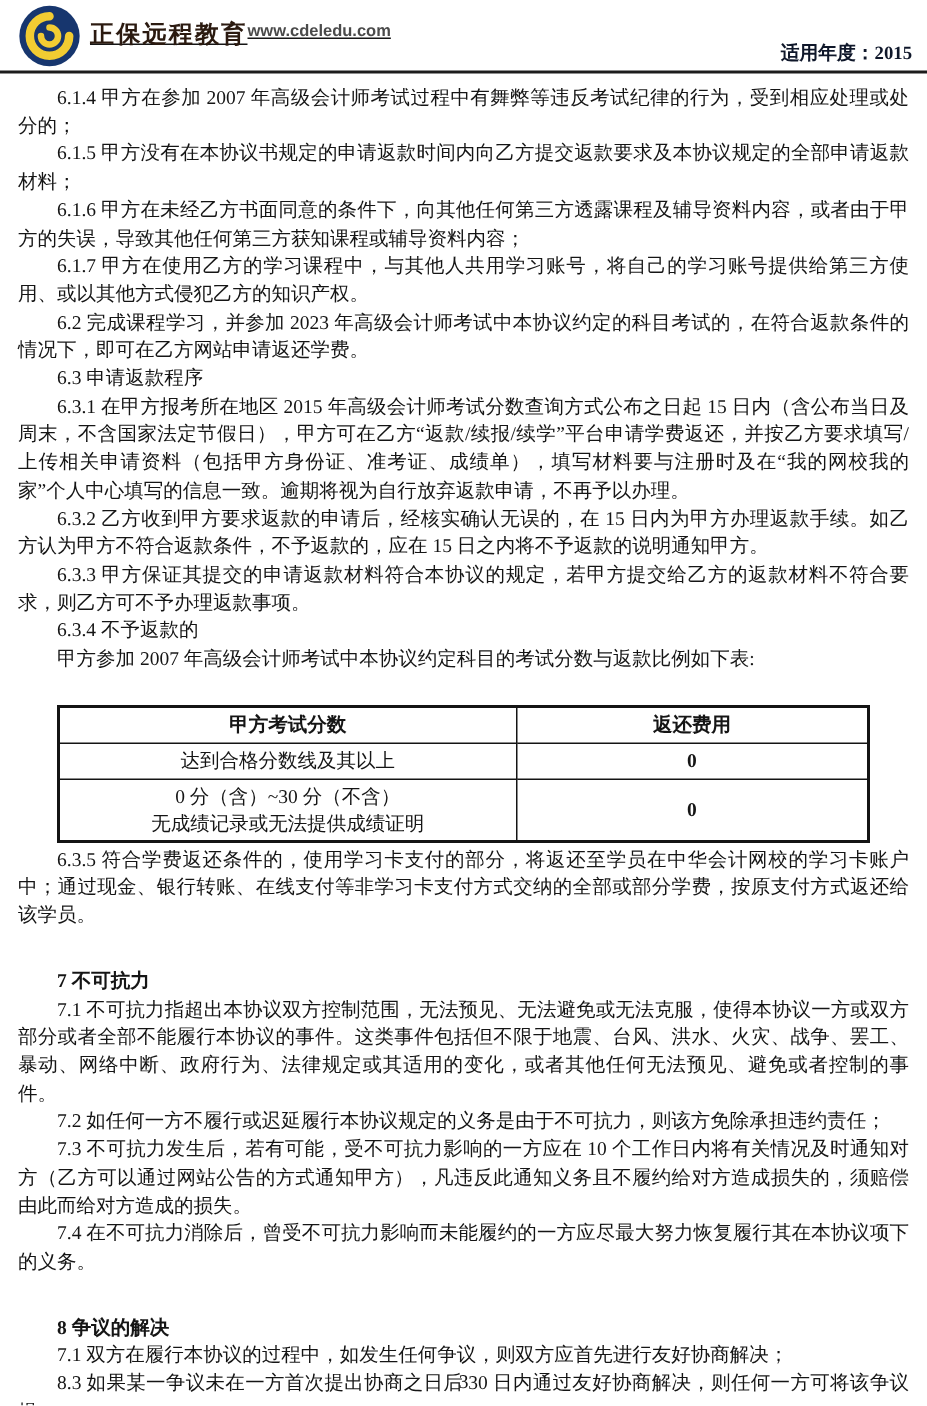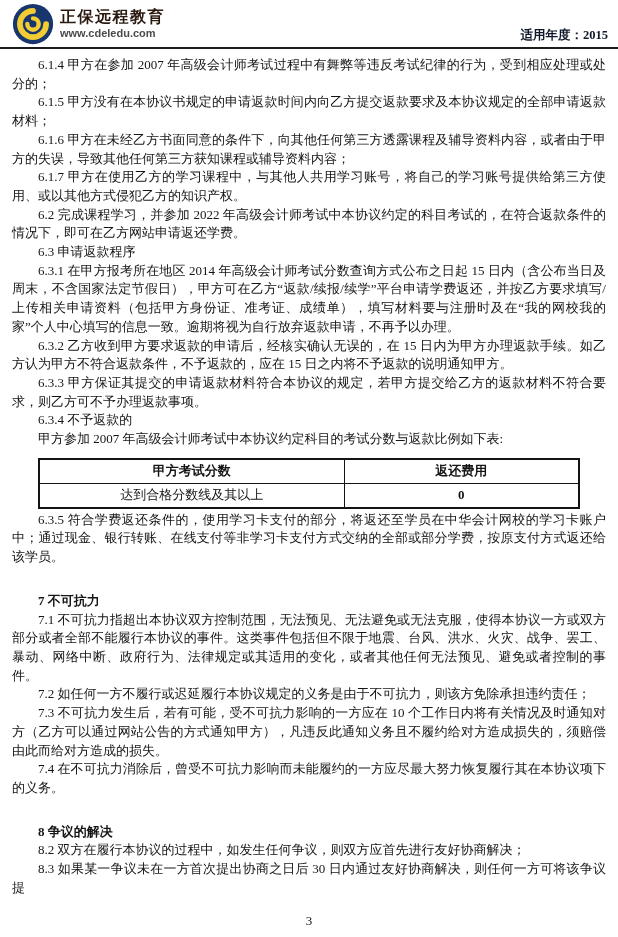--- a/index.html
+++ b/index.html
@@ -6,32 +6,32 @@
   .page{
     position:relative;width:618px;height:937px;margin:0 auto;background:#fff;
     overflow:hidden;font-family:"Liberation Serif","DejaVu Serif",serif;color:#151515;
   }
   .header{
     display:flex;justify-content:space-between;align-items:flex-end;
     padding:3px 10px 2px 12px;border-bottom:2px solid #1c1c1c;height:42px;box-sizing:content-box;
   }
   .brand{display:flex;align-items:center;gap:6px;}
   .logo-svg{display:block;}
-  .brand-text{display:flex;flex-direction:column;justify-content:center;line-height:1.15;}
+  .brand-text{display:flex;flex-direction:row;justify-content:center;line-height:1.15;text-decoration:underline;}
   .brand-name{font-size:16px;font-weight:bold;color:#2b1a10;letter-spacing:1.5px;font-family:"Liberation Sans","DejaVu Sans",sans-serif;}
   .brand-url{font-size:11px;font-weight:bold;color:#4a4a4a;font-family:"Liberation Sans","DejaVu Sans",sans-serif;}
   .year-label{font-size:12.5px;font-weight:bold;color:#0f172a;padding-bottom:1px;}
   .content{padding:7px 12px 0 12px;}
   .para{
     margin:0;font-size:13px;line-height:18.7px;text-align:justify;
     text-indent:2em;word-break:break-all;
   }
   .para.sec{font-weight:bold;margin-top:25px;}
   .refund-table{
-    width:542px;margin:9px auto 2px auto;border-collapse:collapse;
+    width:542px;margin:21px auto 2px auto;border-collapse:collapse;
     border:2px solid #141414;font-size:13px;table-layout:fixed;
   }
   .refund-table th,.refund-table td{
     border:1px solid #141414;text-align:center;vertical-align:middle;padding:1px 4px;
   }
   .refund-table th{font-weight:bold;height:21px;}
   .col-score{width:56.5%;}
   .row-short td{height:21px;}
   .row-mid td{height:32px;}
   .row-tall td{height:38px;}
@@ -60,23 +60,23 @@
       </div>
     </div>
     <div class="year-label">适用年度：2015</div>
   </div>
 
   <div class="content">
     <p class="para">6.1.4 甲方在参加 2007 年高级会计师考试过程中有舞弊等违反考试纪律的行为，受到相应处理或处分的；</p>
     <p class="para">6.1.5 甲方没有在本协议书规定的申请返款时间内向乙方提交返款要求及本协议规定的全部申请返款材料；</p>
     <p class="para">6.1.6 甲方在未经乙方书面同意的条件下，向其他任何第三方透露课程及辅导资料内容，或者由于甲方的失误，导致其他任何第三方获知课程或辅导资料内容；</p>
     <p class="para">6.1.7 甲方在使用乙方的学习课程中，与其他人共用学习账号，将自己的学习账号提供给第三方使用、或以其他方式侵犯乙方的知识产权。</p>
-    <p class="para">6.2 完成课程学习，并参加 2022 年高级会计师考试中本协议约定的科目考试的，在符合返款条件的情况下，即可在乙方网站申请返还学费。</p>
+    <p class="para">6.2 完成课程学习，并参加 2023 年高级会计师考试中本协议约定的科目考试的，在符合返款条件的情况下，即可在乙方网站申请返还学费。</p>
     <p class="para">6.3 申请返款程序</p>
-    <p class="para">6.3.1 在甲方报考所在地区 2014 年高级会计师考试分数查询方式公布之日起 15 日内（含公布当日及周末，不含国家法定节假日），甲方可在乙方“返款/续报/续学”平台申请学费返还，并按乙方要求填写/上传相关申请资料（包括甲方身份证、准考证、成绩单），填写材料要与注册时及在“我的网校我的家”个人中心填写的信息一致。逾期将视为自行放弃返款申请，不再予以办理。</p>
+    <p class="para">6.3.1 在甲方报考所在地区 2015 年高级会计师考试分数查询方式公布之日起 15 日内（含公布当日及周末，不含国家法定节假日），甲方可在乙方“返款/续报/续学”平台申请学费返还，并按乙方要求填写/上传相关申请资料（包括甲方身份证、准考证、成绩单），填写材料要与注册时及在“我的网校我的家”个人中心填写的信息一致。逾期将视为自行放弃返款申请，不再予以办理。</p>
     <p class="para">6.3.2 乙方收到甲方要求返款的申请后，经核实确认无误的，在 15 日内为甲方办理返款手续。如乙方认为甲方不符合返款条件，不予返款的，应在 15 日之内将不予返款的说明通知甲方。</p>
     <p class="para">6.3.3 甲方保证其提交的申请返款材料符合本协议的规定，若甲方提交给乙方的返款材料不符合要求，则乙方可不予办理返款事项。</p>
     <p class="para">6.3.4 不予返款的</p>
     <p class="para">甲方参加 2007 年高级会计师考试中本协议约定科目的考试分数与返款比例如下表:</p>
 
     <table class="refund-table">
       <colgroup>
           <col class="col-score">
           <col>
         </colgroup>
@@ -84,29 +84,36 @@
         <tr>
           <th>甲方考试分数</th>
           <th>返还费用</th>
         </tr>
       </thead>
       <tbody>
         <tr class="row-short">
           <td>达到合格分数线及其以上</td>
           <td class="refund-val">0</td>
         </tr>
+        <tr class="row-tall">
+          <td class="cell-2line">
+            <div>0 分（含）~30 分（不含）</div>
+            <div>无成绩记录或无法提供成绩证明</div>
+          </td>
+          <td class="refund-val">0</td>
+        </tr>
       </tbody>
     </table>
 
     <p class="para">6.3.5 符合学费返还条件的，使用学习卡支付的部分，将返还至学员在中华会计网校的学习卡账户中；通过现金、银行转账、在线支付等非学习卡支付方式交纳的全部或部分学费，按原支付方式返还给该学员。</p>
     <p class="para sec">7 不可抗力</p>
     <p class="para">7.1 不可抗力指超出本协议双方控制范围，无法预见、无法避免或无法克服，使得本协议一方或双方部分或者全部不能履行本协议的事件。这类事件包括但不限于地震、台风、洪水、火灾、战争、罢工、暴动、网络中断、政府行为、法律规定或其适用的变化，或者其他任何无法预见、避免或者控制的事件。</p>
     <p class="para">7.2 如任何一方不履行或迟延履行本协议规定的义务是由于不可抗力，则该方免除承担违约责任；</p>
     <p class="para">7.3 不可抗力发生后，若有可能，受不可抗力影响的一方应在 10 个工作日内将有关情况及时通知对方（乙方可以通过网站公告的方式通知甲方），凡违反此通知义务且不履约给对方造成损失的，须赔偿由此而给对方造成的损失。</p>
     <p class="para">7.4 在不可抗力消除后，曾受不可抗力影响而未能履约的一方应尽最大努力恢复履行其在本协议项下的义务。</p>
     <p class="para sec">8 争议的解决</p>
-    <p class="para">8.2 双方在履行本协议的过程中，如发生任何争议，则双方应首先进行友好协商解决；</p>
+    <p class="para">7.1 双方在履行本协议的过程中，如发生任何争议，则双方应首先进行友好协商解决；</p>
     <p class="para">8.3 如果某一争议未在一方首次提出协商之日后 30 日内通过友好协商解决，则任何一方可将该争议提</p>
   </div>
 
   <div class="pagenum">3</div>
 
 </div>
 
 </body></html>

